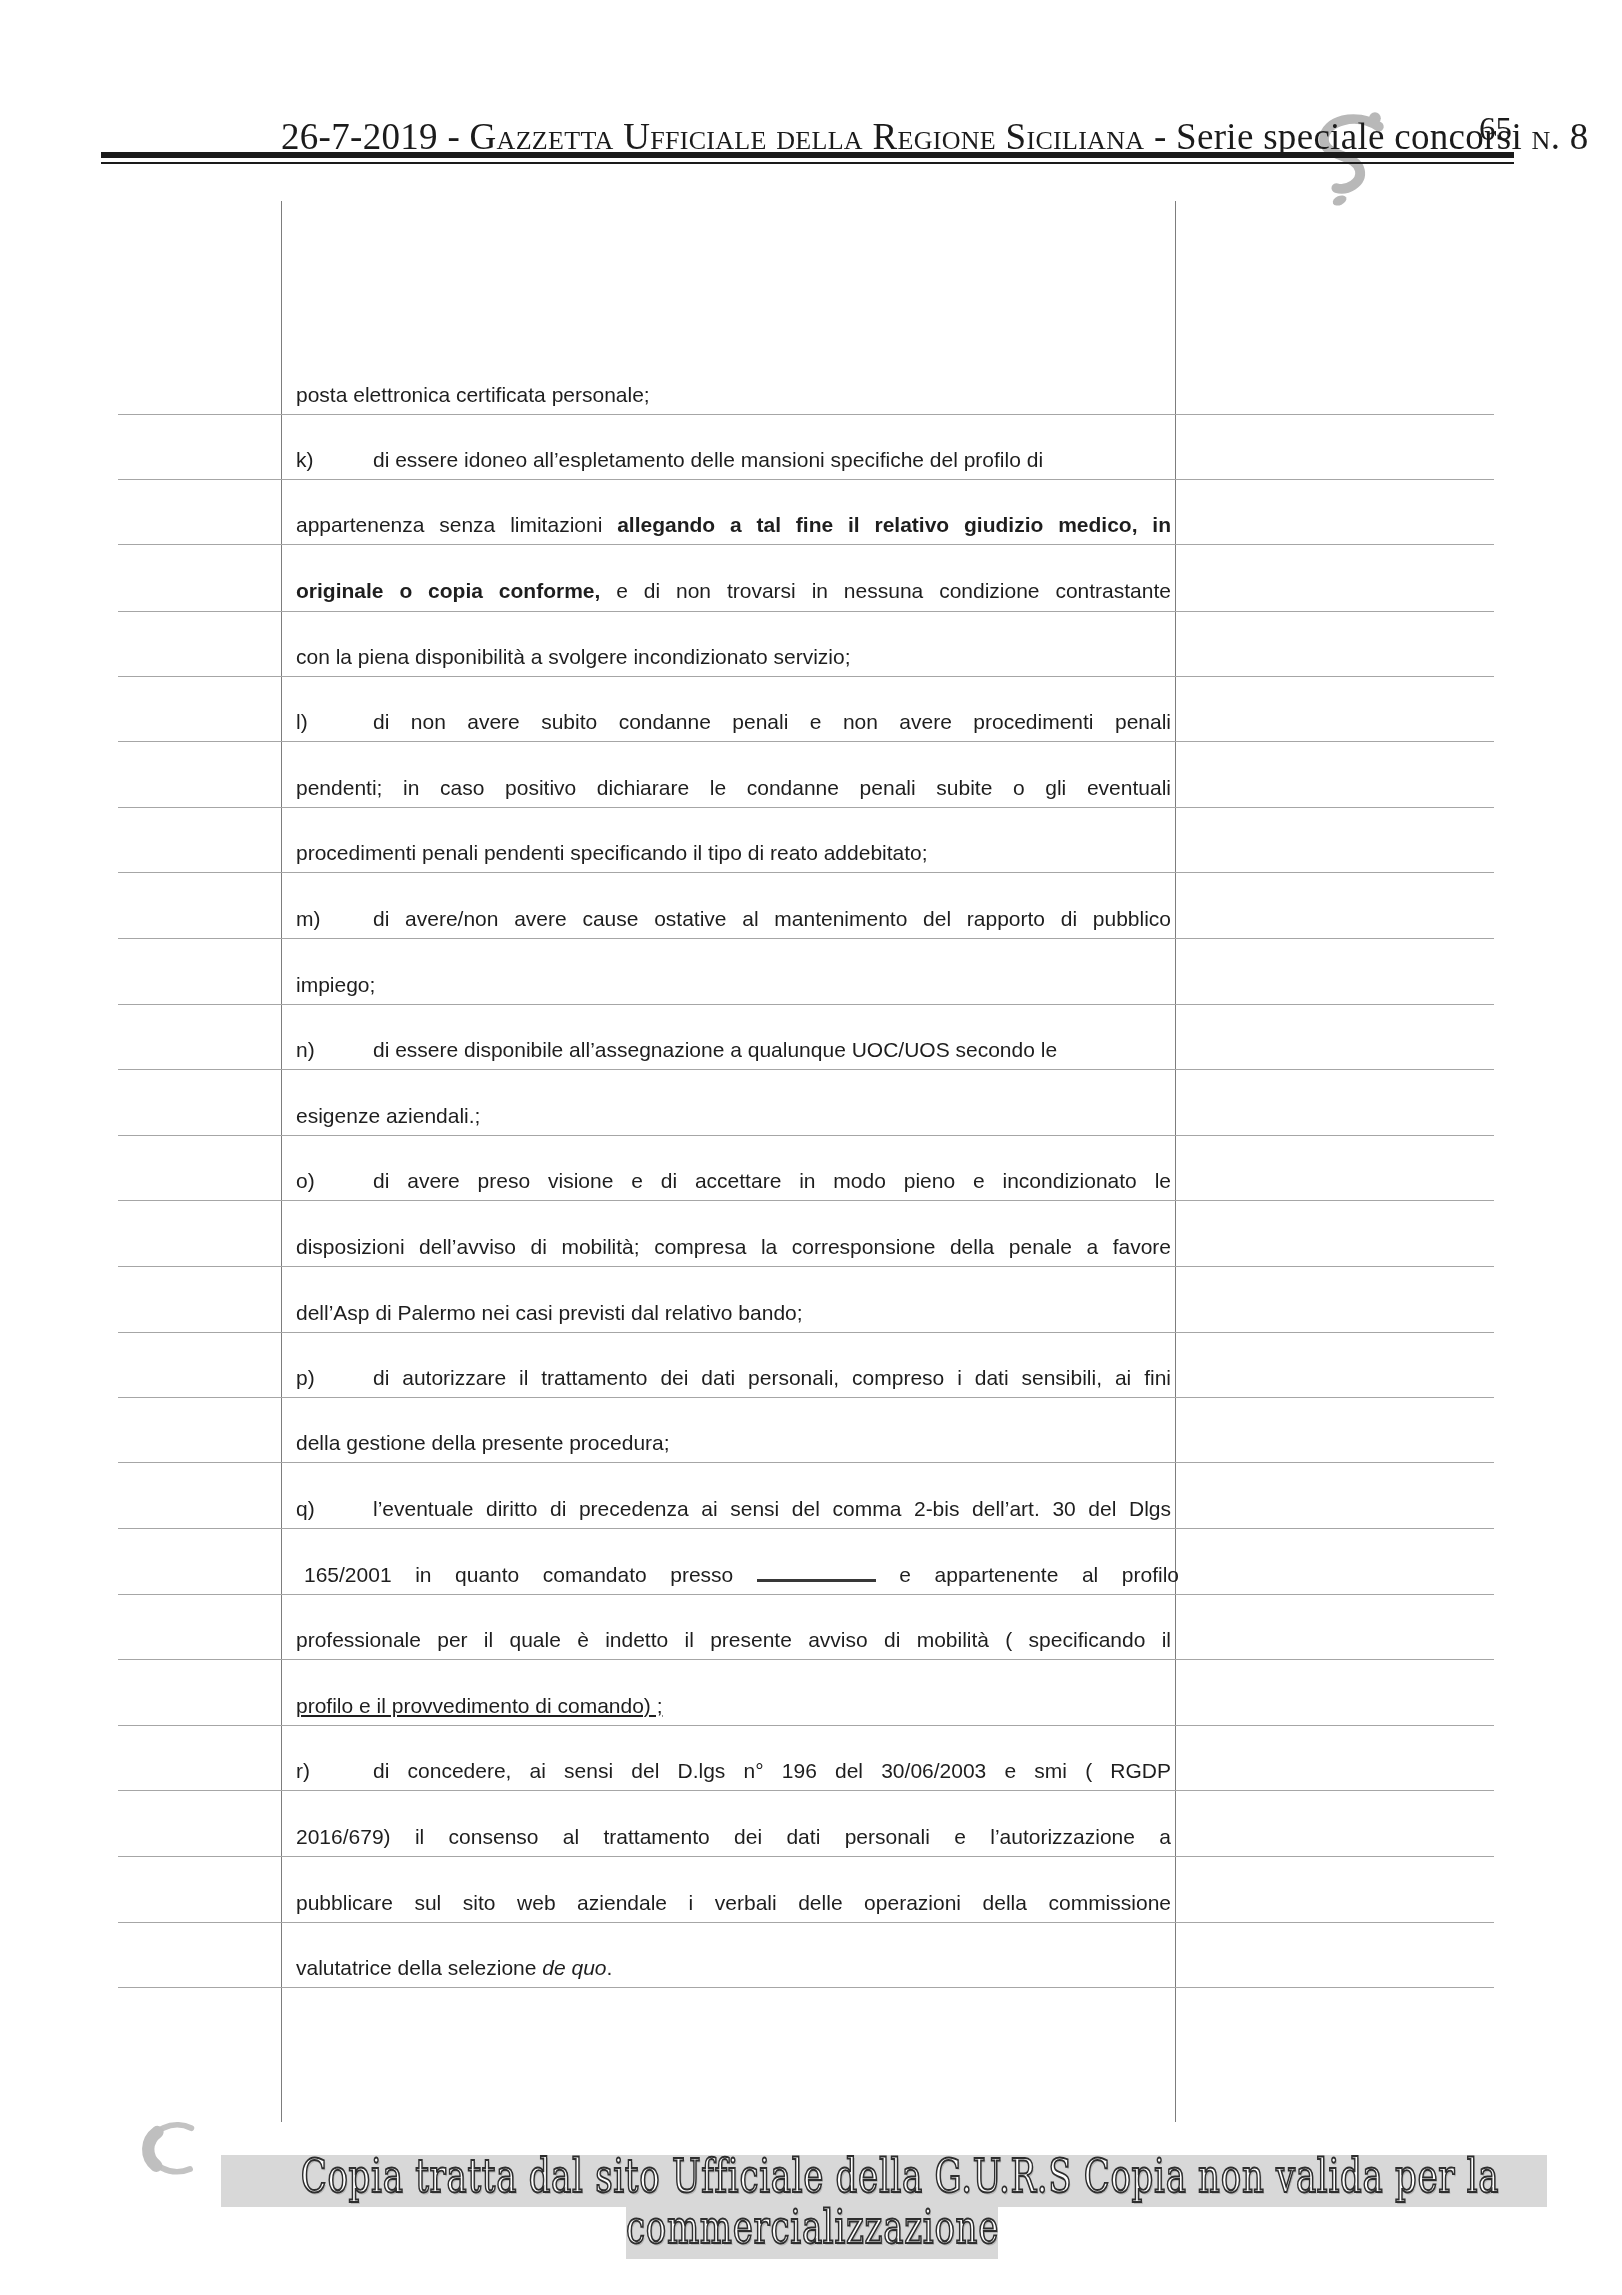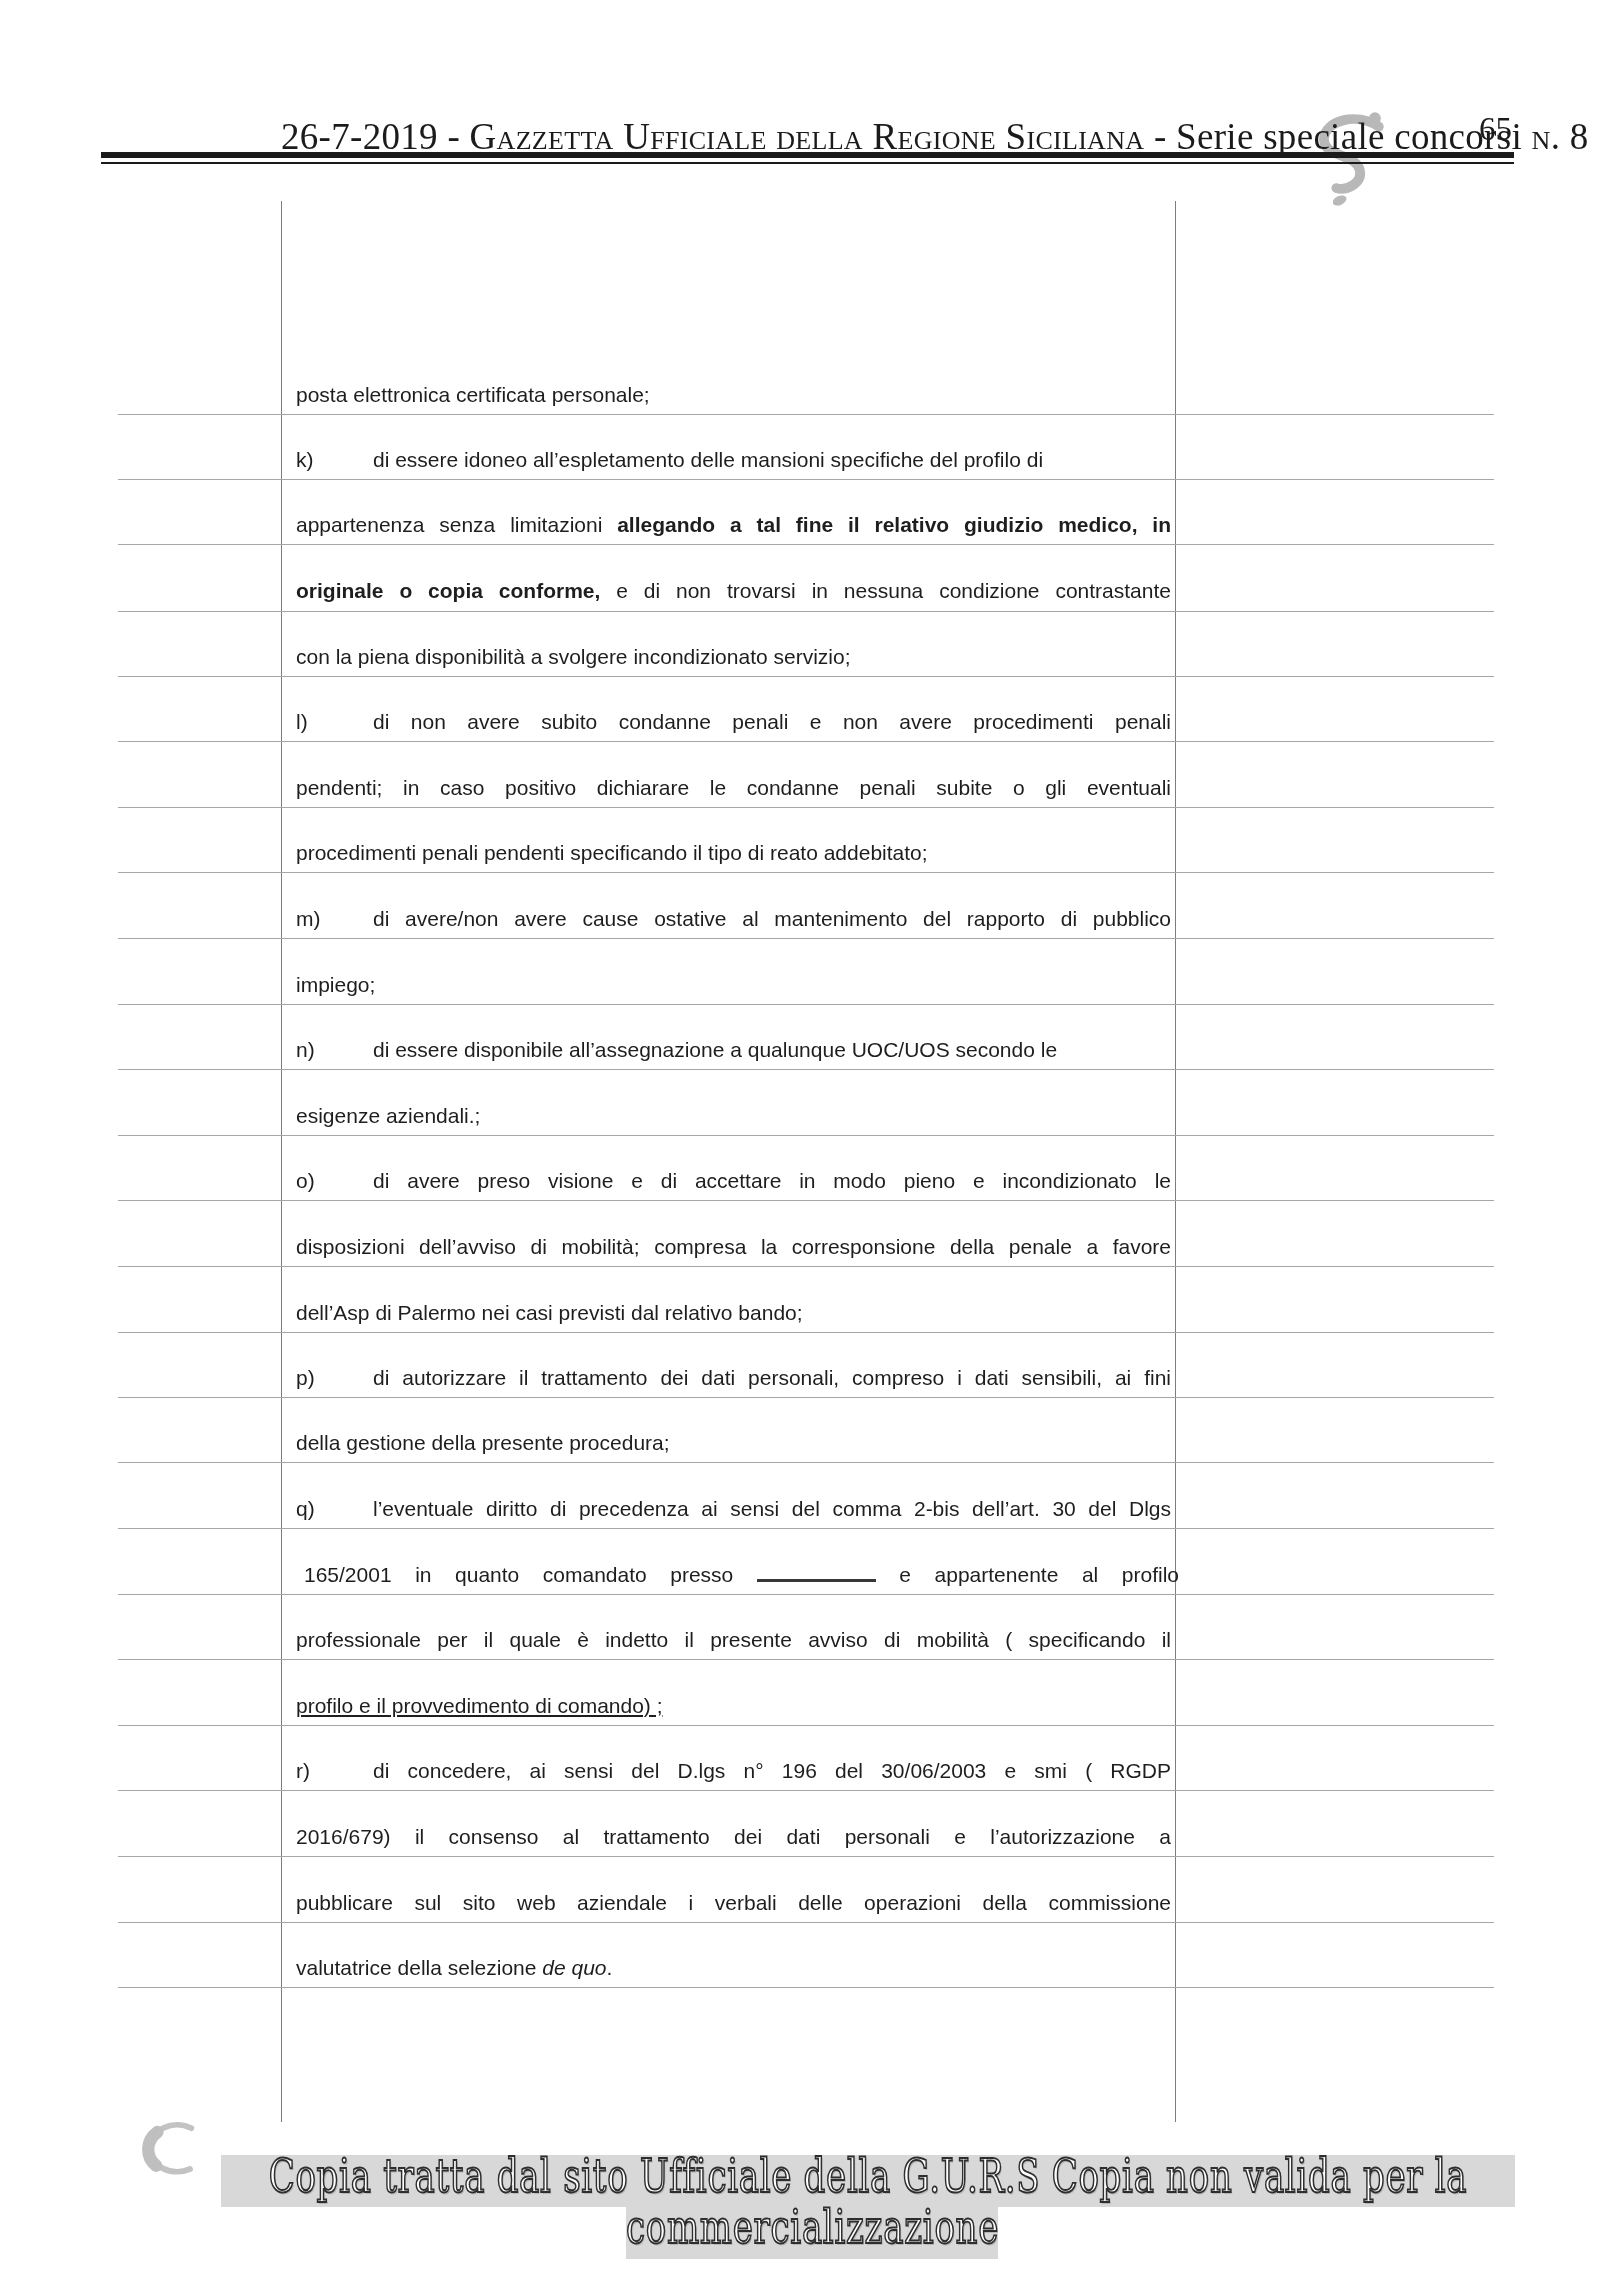--- a/index.html
+++ b/index.html
@@ -27,21 +27,21 @@
      font-size:21px;color:#1e1e1e;white-space:normal;overflow:visible;}
   .just{text-align:justify;text-align-last:justify;}
   .lbl{display:inline-block;width:77px;}
   b{font-weight:bold;}
   i{font-style:italic;}
   .blank{display:inline-block;width:119px;height:2.6px;background:#383838;vertical-align:baseline;}
 
   
   .mark{position:absolute;}
   .wm{position:absolute;background:#d8d8d8;text-align:center;}
-  .wm1{left:221px;top:2155px;width:1294px;height:52px;line-height:51px;}
+  .wm1{left:221px;top:2155px;width:1294px;height:52px;line-height:51px;padding-left:32px;}
   .wm2{left:626px;top:2207px;width:372px;height:52px;line-height:47px;}
   .wmt{font-family:"DejaVu Serif","Liberation Serif",serif;font-size:34px;color:#ffffff;
      -webkit-text-stroke:1.4px #2e2e2e;letter-spacing:0.7px;display:inline-block;
      transform:scaleY(1.38);transform-origin:50% 70%;white-space:nowrap;
      text-shadow:1.3px 1.3px 0 rgba(130,130,130,0.38);}
 </style>
 </head>
 <body>
 
 <svg class="mark" style="left:1305px;top:105px" width="98" height="108" viewBox="0 0 150 165">

